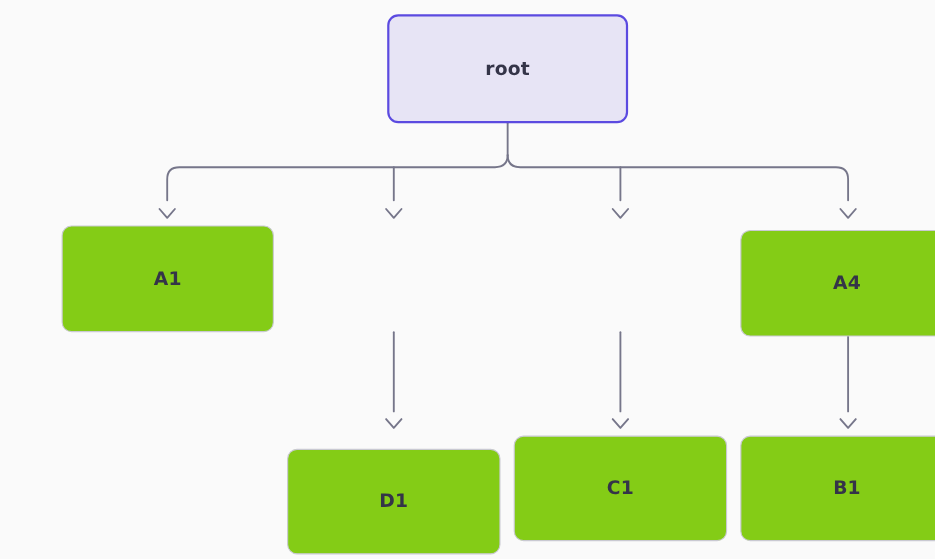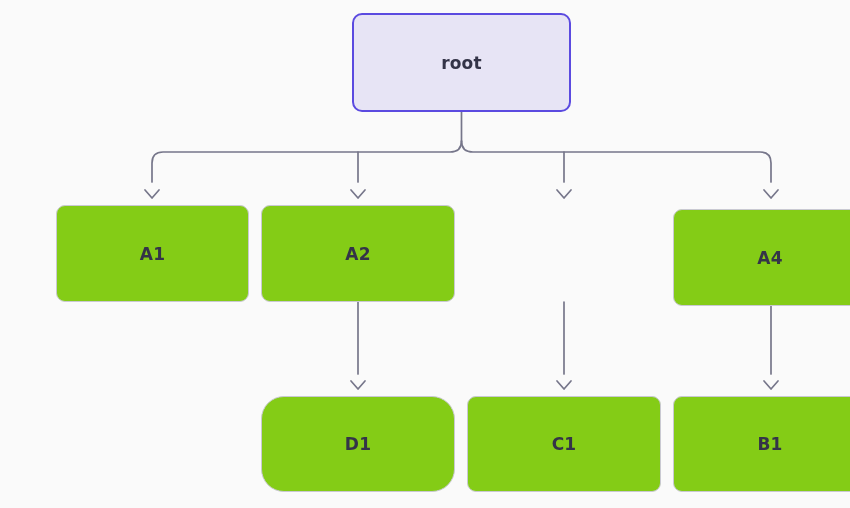--- a/index.html
+++ b/index.html
@@ -84,30 +84,27 @@
   </svg>
 
   <div class="node node-root" style="left:316px; top:13px; width:219px; height:99px;">
     <span class="node-label">root</span>
   </div>
 
   <div class="node" style="left:20px; top:205px; width:193px; height:97px;">
     <span class="node-label">A1</span>
   </div>
 
-  <div class="node" style="left:225px; top:205px; width:194px; height:97px;">
-    <span class="node-label">A2</span>
-  </div>
 
 
   <div class="node" style="left:637px; top:209px; width:194px; height:97px;text-align:right;">
     <span class="node-label">A4</span>
   </div>
 
-  <div class="node" style="left:225px; top:396px; width:194px; height:96px;border-radius:23px;">
+  <div class="node" style="left:225px; top:408px; width:194px; height:96px;">
     <span class="node-label">D1</span>
   </div>
 
   <div class="node" style="left:431px; top:396px; width:194px; height:96px;text-align:right;">
     <span class="node-label">C1</span>
   </div>
 
   <div class="node" style="left:637px; top:396px; width:194px; height:96px;">
     <span class="node-label">B1</span>
   </div>

